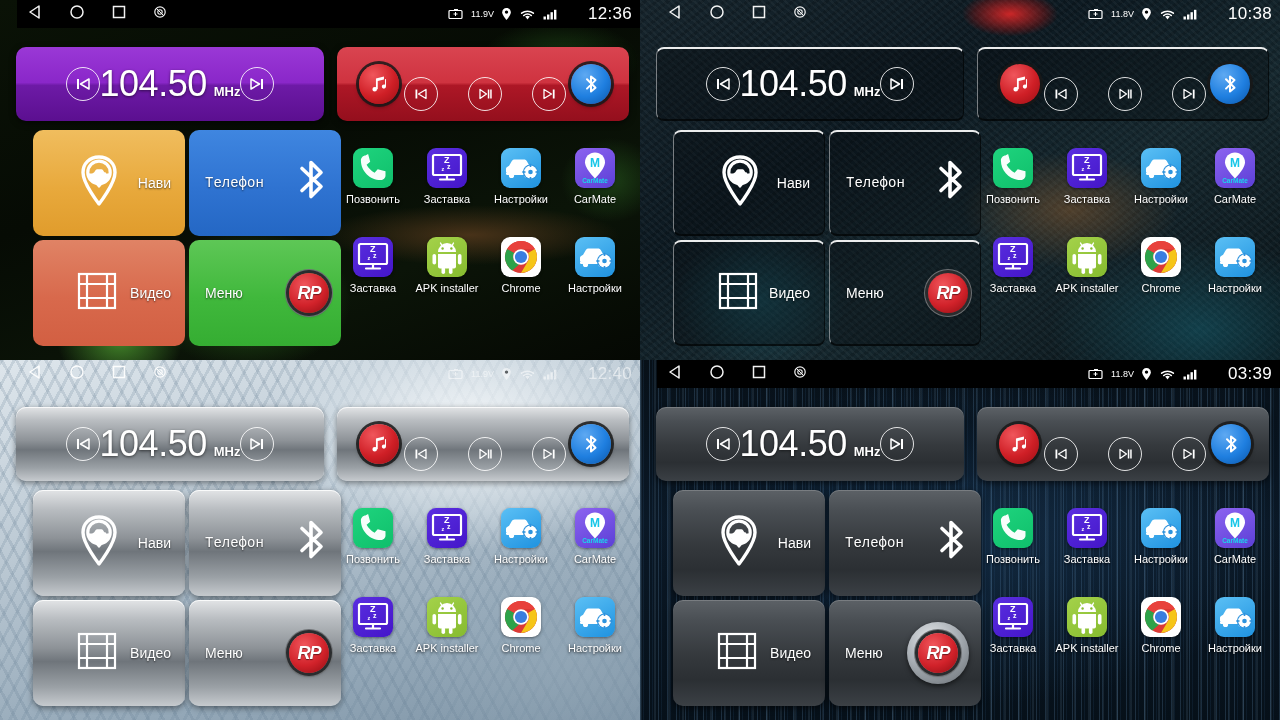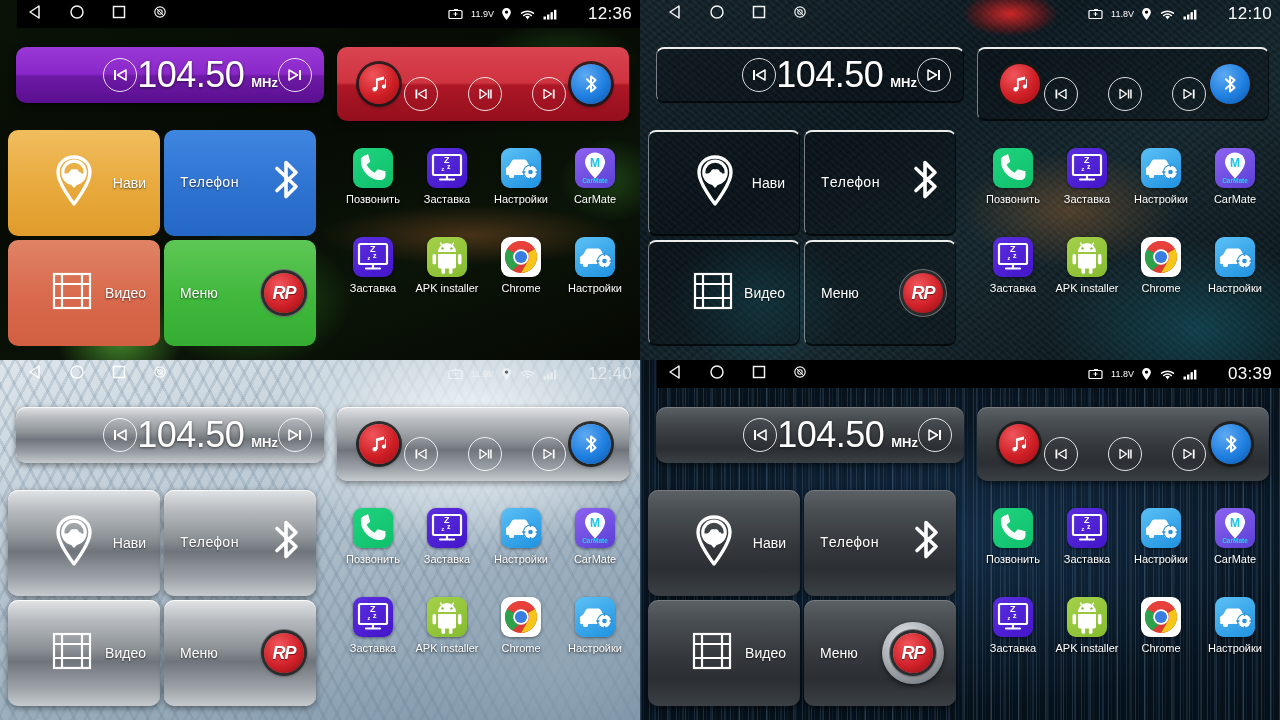--- a/index.html
+++ b/index.html
@@ -62,24 +62,24 @@
   .nav-icons { display:flex; align-items:center; gap:26px; }
   .nav-icons .ni { opacity:.95; display:block; }
   .sb-spacer { flex:1; }
   .sb-right { display:flex; align-items:center; gap:7px; }
   .sb-volt { font-size:9px; color:#fff; letter-spacing:0; }
   .sb-time { font-size:17px; color:#fff; margin-left:22px; letter-spacing:.3px; }
   .sb-dim { opacity:.55; }
   .sb-right svg { display:block; }
 
   
-  .radio-w { position:absolute; left:16px; top:47px; width:308px; height:56px; z-index:10;
-             display:flex; align-items:center; justify-content:flex-end; padding:0 12px; }
+  .radio-w { position:absolute; left:16px; top:47px; width:308px; height:74px; z-index:10;
+             display:flex; align-items:center; justify-content:center; padding:0 12px; }
   .media-w { position:absolute; left:337px; top:47px; width:292px; height:74px; z-index:10; }
-  .tiles  { position:absolute; left:8px; top:130px; width:308px; height:222px; z-index:10; }
+  .tiles  { position:absolute; left:33px; top:130px; width:308px; height:222px; z-index:10; }
   .tile { position:absolute; width:152px; height:106px; }
   .t-nav  { left:0;   top:0; }
   .t-tel  { left:156px; top:0;font-family:Liberation Mono, monospace; }
   .t-vid  { left:0;   top:110px; }
   .t-menu { left:156px; top:110px; }
   .tile-label { position:absolute; color:#fff; font-size:14px; text-shadow:0 1px 2px rgba(0,0,0,.65); }
   .t-nav .tile-label, .t-vid .tile-label { right:14px; top:50%; transform:translateY(-50%); }
   .t-tel .tile-label, .t-menu .tile-label { left:16px; top:50%; transform:translateY(-50%); }
   .tile-ic { position:absolute; top:50%; transform:translateY(-50%);padding-left:30px; }
   .t-nav .tile-ic, .t-vid .tile-ic { left:14px; }
@@ -466,21 +466,21 @@
             </svg>
           </span>
       <span class="">
             <svg xmlns="http://www.w3.org/2000/svg" width="16" height="12" viewBox="0 0 16 12">
               <rect x="0.5" y="8.5" width="2.4" height="3" fill="#fff"></rect>
               <rect x="4" y="6.5" width="2.4" height="5" fill="#fff"></rect>
               <rect x="7.5" y="4.2" width="2.4" height="7.3" fill="#fff"></rect>
               <rect x="11" y="1.8" width="2.4" height="9.7" fill="#fff"></rect>
             </svg>
           </span>
-      <span class="sb-time">12:10</span>
+      <span class="sb-time">10:38</span>
     </div>
   </div>
 
   <div class="radio-w">
     <div class="rbtn">
           <svg xmlns="http://www.w3.org/2000/svg" width="18" height="18" viewBox="0 0 18 18">
             <rect x="3" y="4" width="2" height="10" fill="#fff"></rect>
             <path d="M15 4 L6.5 9 L15 14 Z" fill="none" stroke="#fff" stroke-width="1.5" stroke-linejoin="round"></path>
           </svg>
         </div>

